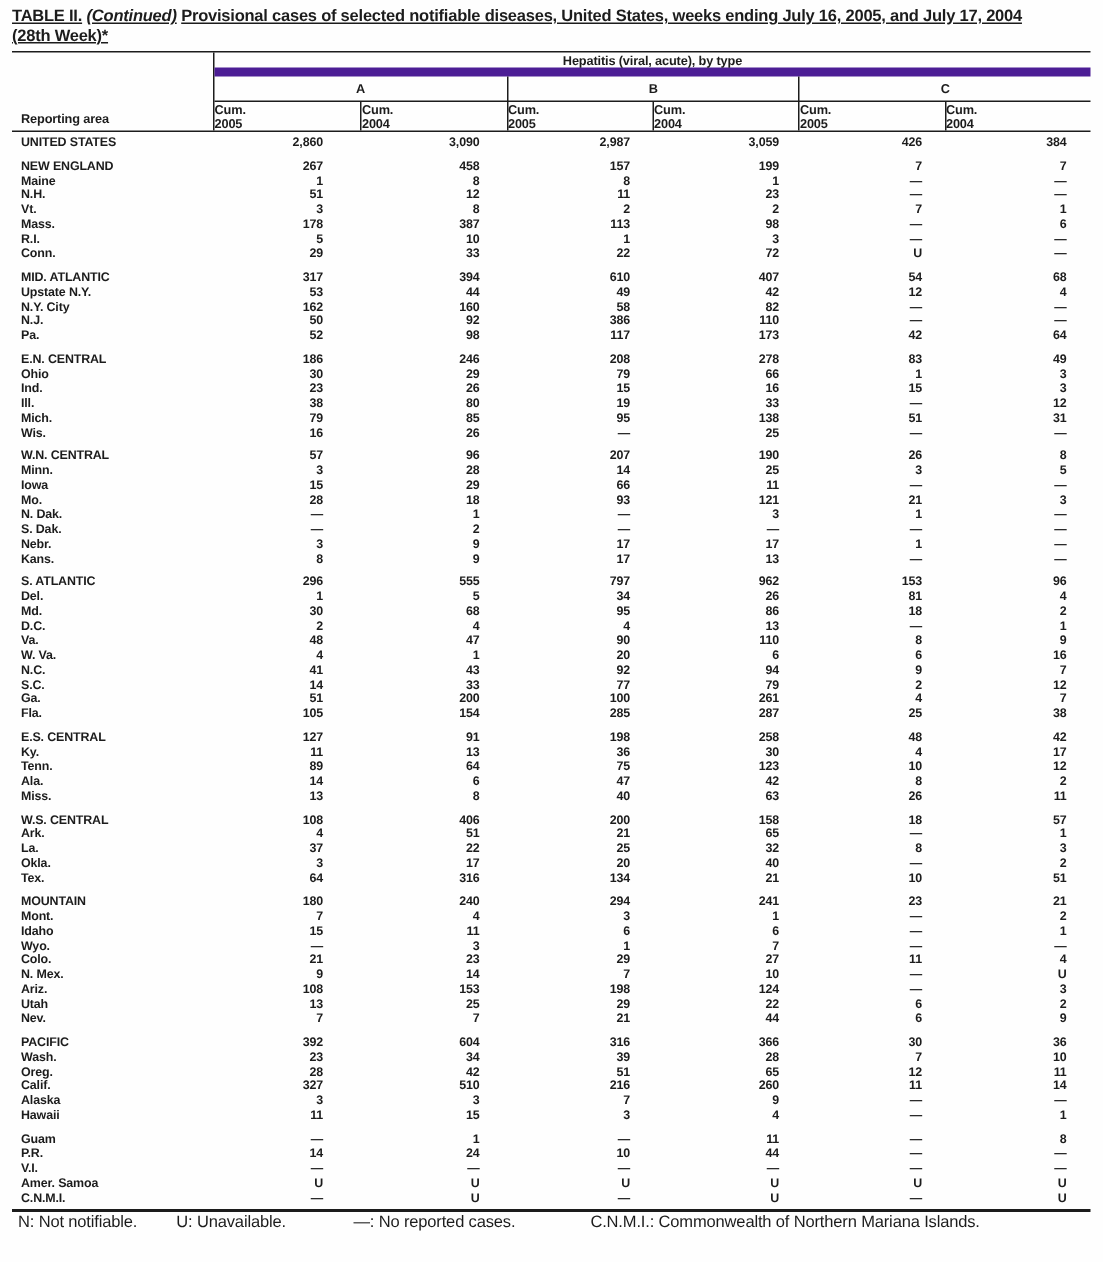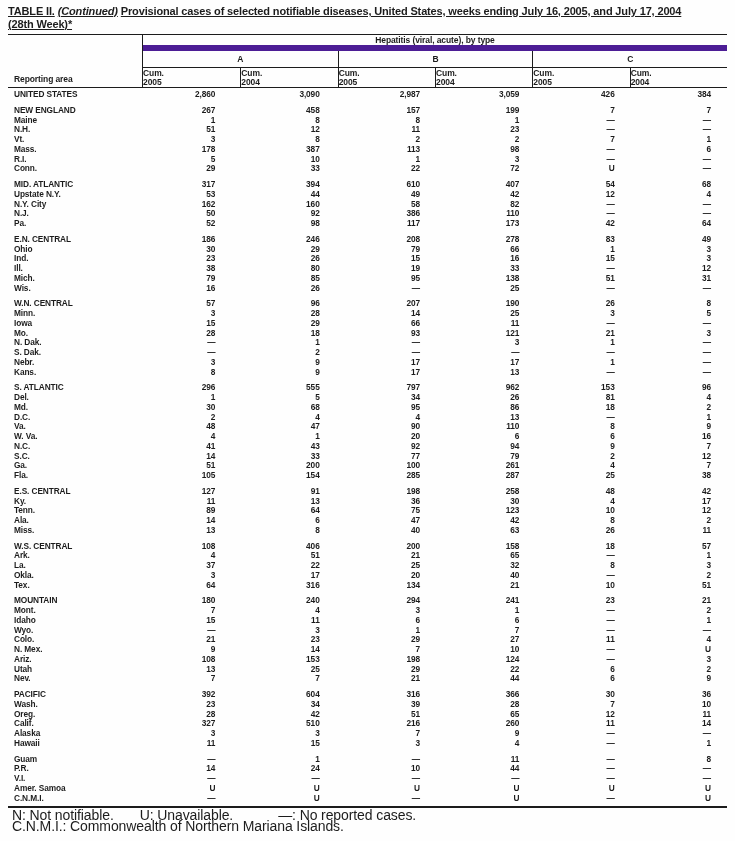--- a/index.html
+++ b/index.html
@@ -67,21 +67,21 @@
   .tcell  { text-align: right; }
   .tcell:nth-child(2) { padding-right: 25px; }
   .tcell:nth-child(3) { padding-right: 18px; }
   .tcell:nth-child(4) { padding-right: 15px; }
   .tcell:nth-child(5) { padding-right: 13px; }
   .tcell:nth-child(6) { padding-right: 15px; }
   .tcell:nth-child(7) { padding-right: 16px; }
 
   
   .table-bottom-rule { border-top: 2px solid #1c1c1c; margin-top: 3px; }
-  .footnotes { padding: 2px 0 0 4px; font-size: 14px; line-height: 11px; letter-spacing: -0.1px; }
+  .footnotes { padding: 2px 0 0 4px; font-size: 11px; line-height: 11px; letter-spacing: -0.1px; }
   .legend-item { display: inline-block; }
   .legend-item.g1 { margin-right: 26px; }
   .legend-item.g2 { margin-right: 45px; }
   .legend-item.g3 { margin-right: 50px; }
   .footnote-star { padding-left: 6px; }
 </style>
 </head>
 <body>
 
 <div class="page">

